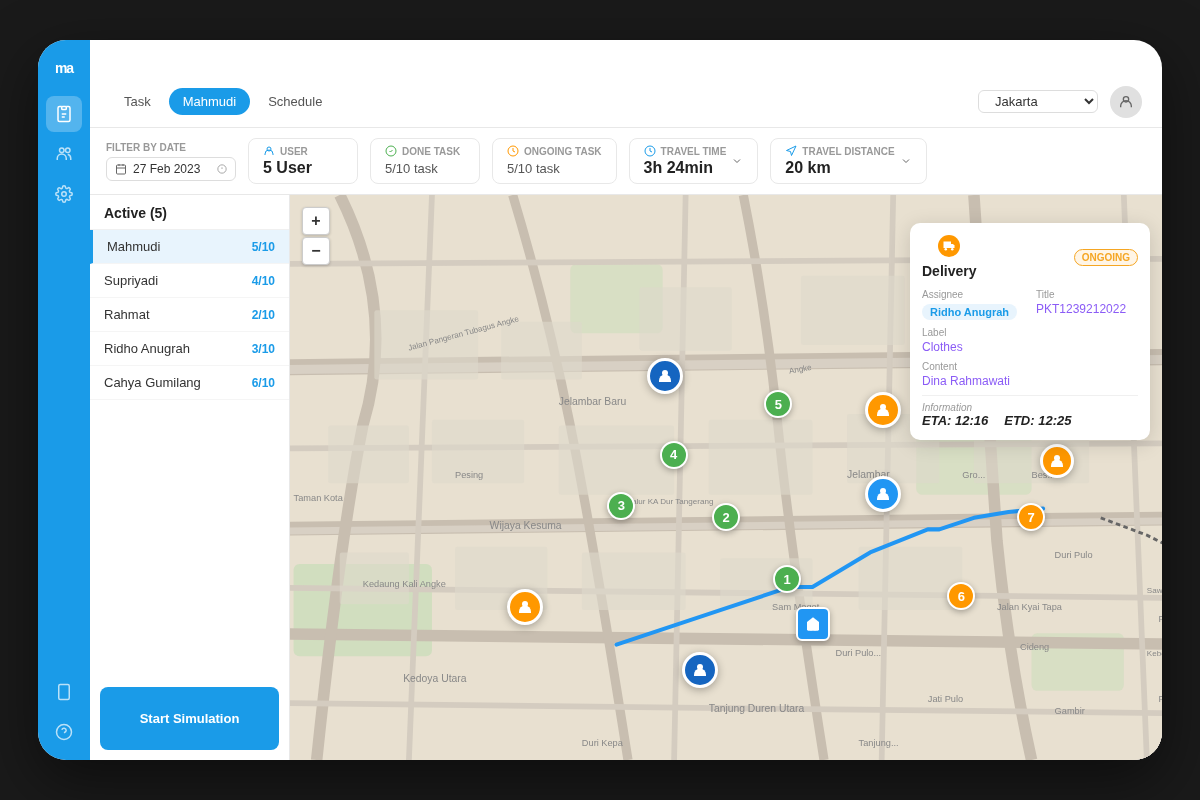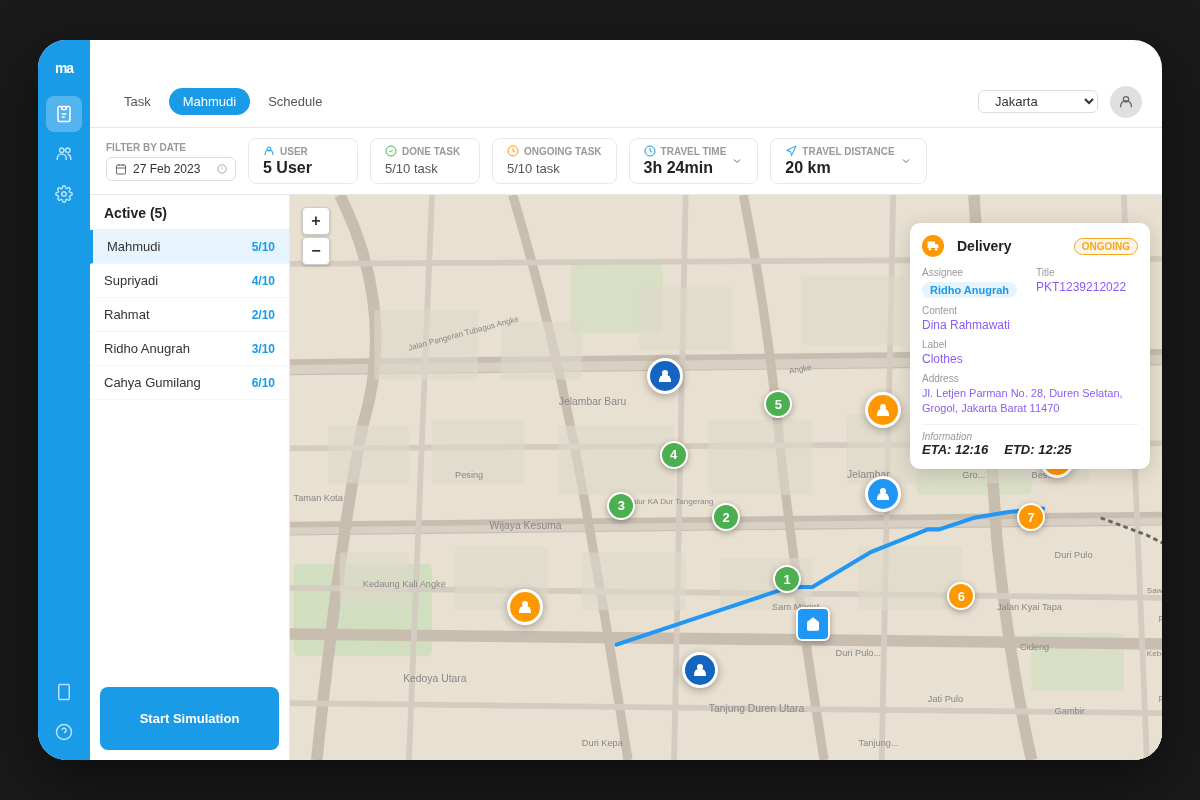--- a/index.html
+++ b/index.html
@@ -292,24 +292,25 @@
     }
     .popup-header {
       display: flex;
       justify-content: space-between;
       align-items: center;
       margin-bottom: 10px;
     }
     .popup-title {
       display: flex;
       align-items: center;
-      gap: 13px;
+      gap: 6px;
       font-size: 14px;
       font-weight: 700;
       color: #222;
+      flex-direction: column;
     }
     .popup-status {
       font-size: 10px;
       font-weight: 700;
       color: #f5a623;
       background: #fff5e6;
       padding: 2px 7px;
       border-radius: 10px;
       border: 1px solid #f5a623;
     }
@@ -791,33 +792,29 @@
                 <div class="popup-field-label">Assignee</div>
                 <span class="popup-assignee-tag">Ridho Anugrah</span>
               </div>
               <div class="popup-field">
                 <div class="popup-field-label">Title</div>
                 <div class="popup-field-value">PKT1239212022</div>
               </div>
             </div>
 
             <div class="popup-field">
+              <div class="popup-field-label">Label</div>
+              <div class="popup-field-value">Clothes</div>
+            </div>
+
+            <div class="popup-field">
               <div class="popup-field-label">Content</div>
               <div class="popup-field-value">Dina Rahmawati</div>
             </div>
 
-            <div class="popup-field">
-              <div class="popup-field-label">Label</div>
-              <div class="popup-field-value">Clothes</div>
-            </div>
-
-            <div class="popup-field">
-              <div class="popup-field-label">Address</div>
-              <div class="popup-field-value" style="font-size:11px; line-height:1.4;">Jl. Letjen Parman No. 28, Duren Selatan, Grogol, Jakarta Barat 11470</div>
-            </div>
 
             <div class="popup-info-row">
               <div class="popup-info-item">
                 <div class="popup-info-label">Information</div>
                 <div class="popup-info-value">ETA: 12:16</div>
               </div>
               <div class="popup-info-item">
                 <div class="popup-info-label" style="opacity:0">-</div>
                 <div class="popup-info-value">ETD: 12:25</div>
               </div>

